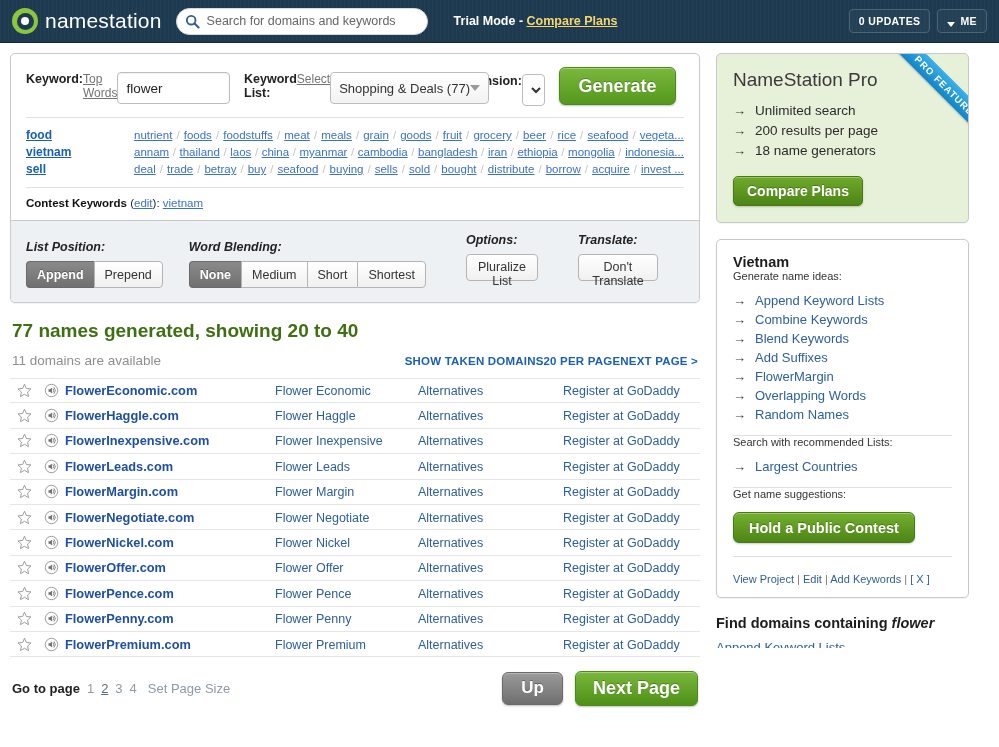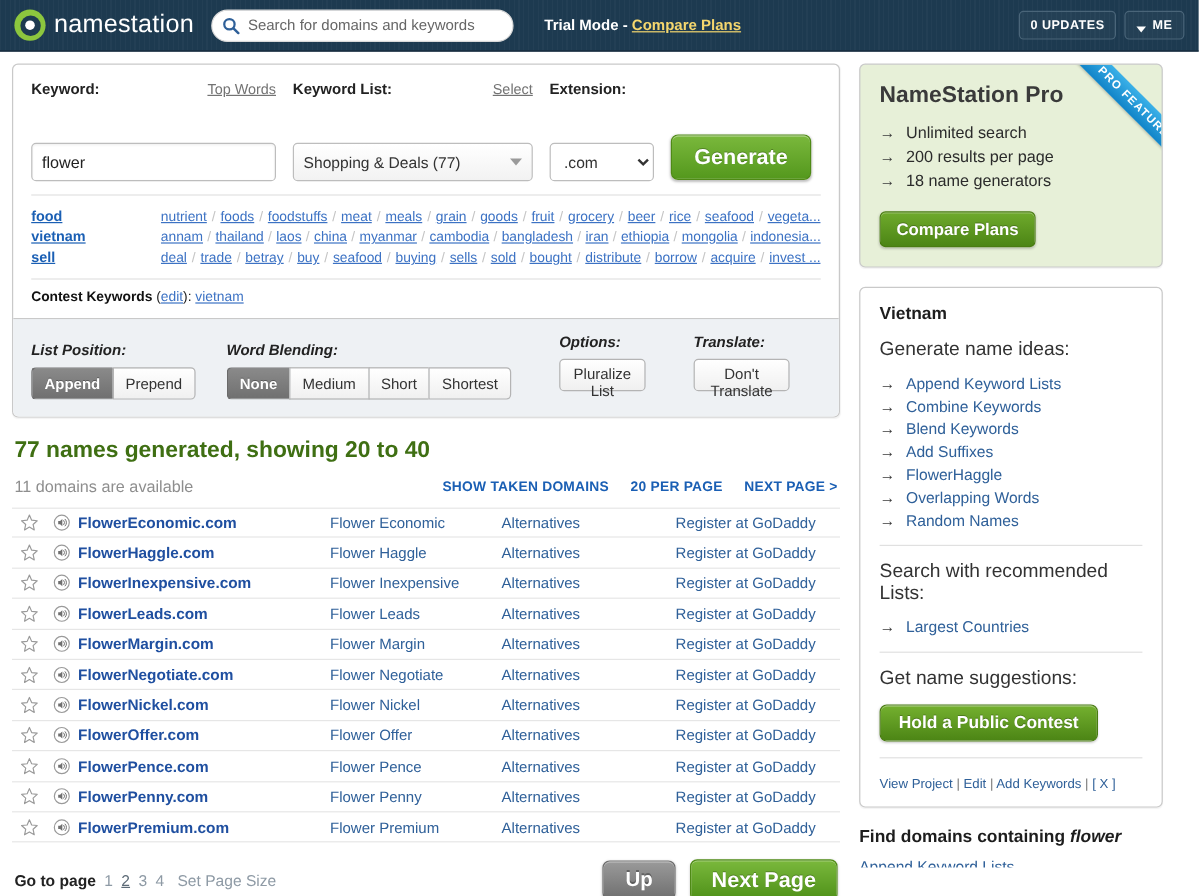--- a/index.html
+++ b/index.html
@@ -96,21 +96,21 @@
 
   
   .gen-panel {
     border: 1px solid #c9c9c9;
     border-radius: 5px;
     background: #ffffff;
     box-shadow: 0 1px 1px rgba(0,0,0,0.05);
   }
   .gen-top { padding: 13px 15px 8px 15px; }
   .gen-row { display: flex; align-items: flex-end; gap: 14px; }
-  .fld { display: flex; flex-direction: column; gap: 32px; }
+  .fld { display: flex; flex-direction: row; }
   .fld-label {
     display: flex; align-items: baseline; justify-content: space-between;
     margin-bottom: 6px;
   }
   .fld-label .lbl { font-weight: bold; color: #222; font-size: 12.5px; }
   .fld-label .lnk { color: #737373; font-size: 12px; }
   .w-keyword { width: 204px; }
   .w-list { width: 200px; }
   .w-ext { width: 87px; }
 
@@ -221,21 +221,21 @@
   
   .res-title {
     color: #3f6f13; font-size: 19px; font-weight: bold;
     margin: 17px 0 0 2px;
   }
   .res-subrow {
     display: flex; align-items: center;
     margin: 11px 2px 0 2px;
   }
   .res-avail { color: #8e8e8e; font-size: 13.5px; }
-  .res-actions { margin-left: auto; display: flex; gap: 18px; }
+  .res-actions { margin-left: auto; display: flex; }
   .res-actions a {
     color: #1a5fb4; font-size: 11.5px; font-weight: bold;
     letter-spacing: .2px; text-decoration: none;
   }
 
   .tbl { margin-top: 10px; }
   .trow {
     display: flex; align-items: center;
     height: 25.4px;
     border-bottom: 1px solid #e6e6e6;
@@ -280,21 +280,21 @@
   
   .card {
     border: 1px solid #c9c9c9; border-radius: 5px;
     background: #fff; box-shadow: 0 1px 1px rgba(0,0,0,0.05);
   }
   .card-pro {
     background: #e7f0d8;
     padding: 15px 16px 16px 16px;
     position: relative; overflow: hidden;
   }
-  .pro-title { font-size: 19px; font-weight: bold; color: #3a3a3a; margin-bottom: 12px; }
+  .pro-title { font-size: 19px; font-weight: normal; color: #3a3a3a; margin-bottom: 12px; }
   .pro-li { display: flex; align-items: baseline; gap: 9px; font-size: 13.5px; color: #2b2b2b; margin-bottom: 5px; }
   .arrow-g { color: #3a3a3a; font-size: 13px; }
   .btn-compare {
     margin-top: 13px;
     height: 30px; padding: 0 13px;
     border: 1px solid #497b12; border-radius: 5px;
     background: linear-gradient(#6faa2c, #4c8515);
     color: #fff; font-size: 14px; font-weight: bold;
     text-shadow: 0 -1px 0 rgba(0,0,0,0.25);
     box-shadow: inset 0 1px 0 rgba(255,255,255,0.3), 0 1px 2px rgba(0,0,0,0.2);
@@ -312,21 +312,21 @@
     background: linear-gradient(#3ab0e8, #1184c8);
     color: #fff; font-size: 9.5px; font-weight: bold; letter-spacing: 1.1px;
     text-align: center;
     transform: rotate(45deg);
     left: 1px; top: 22px;
     box-shadow: 0 1px 2px rgba(0,0,0,0.2);
   }
 
   .card-proj { margin-top: 16px; padding: 14px 16px 12px 16px; }
   .proj-title { font-size: 14.5px; font-weight: bold; color: #1d1d1d; }
-  .proj-sub { font-size: 16px; color: #333; margin-top: 13px; }
+  .proj-sub { font-size: 11px; color: #333; margin-top: 0; }
   .proj-links { margin-top: 11px; }
   .proj-li { display: flex; align-items: baseline; gap: 9px; margin-bottom: 4px; }
   .proj-li a { color: #2f6099; font-size: 13px; text-decoration: none; }
   .hr-soft { border-top: 1px solid #e0e0e0; margin: 13px 0 0 0; }
   .btn-contest {
     margin-top: 12px;
     height: 31px; padding: 4px 15px;
     border: 1px solid #497b12; border-radius: 6px;
     background: linear-gradient(#74b02f, #4c8515);
     color: #fff; font-size: 14.5px; font-weight: bold;
@@ -811,21 +811,21 @@
           <div class="proj-li">
             <span class="arrow-g">→</span>
             <a href="#">Blend Keywords</a>
           </div>
           <div class="proj-li">
             <span class="arrow-g">→</span>
             <a href="#">Add Suffixes</a>
           </div>
           <div class="proj-li">
             <span class="arrow-g">→</span>
-            <a href="#">FlowerHaggle</a>
+            <a href="#">FlowerMargin</a>
           </div>
           <div class="proj-li">
             <span class="arrow-g">→</span>
             <a href="#">Overlapping Words</a>
           </div>
           <div class="proj-li">
             <span class="arrow-g">→</span>
             <a href="#">Random Names</a>
           </div>
         </div>

